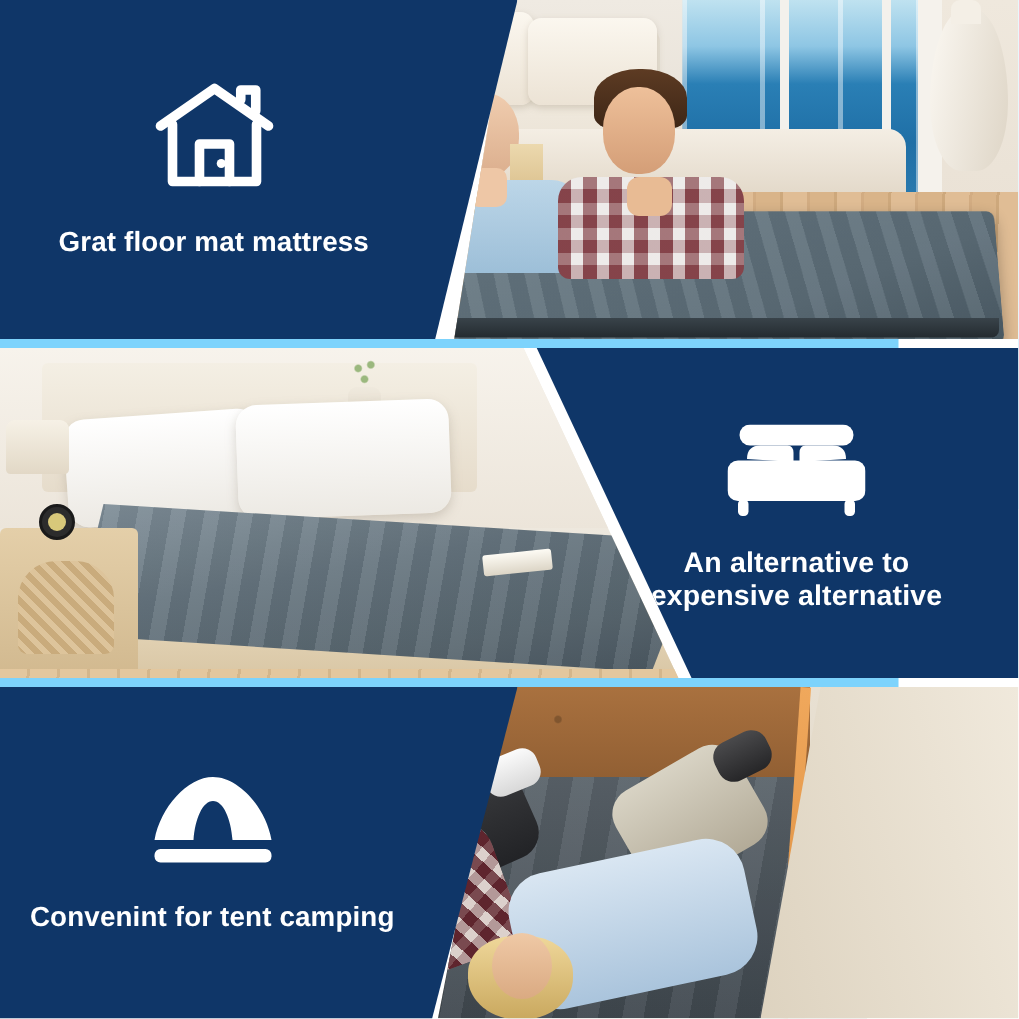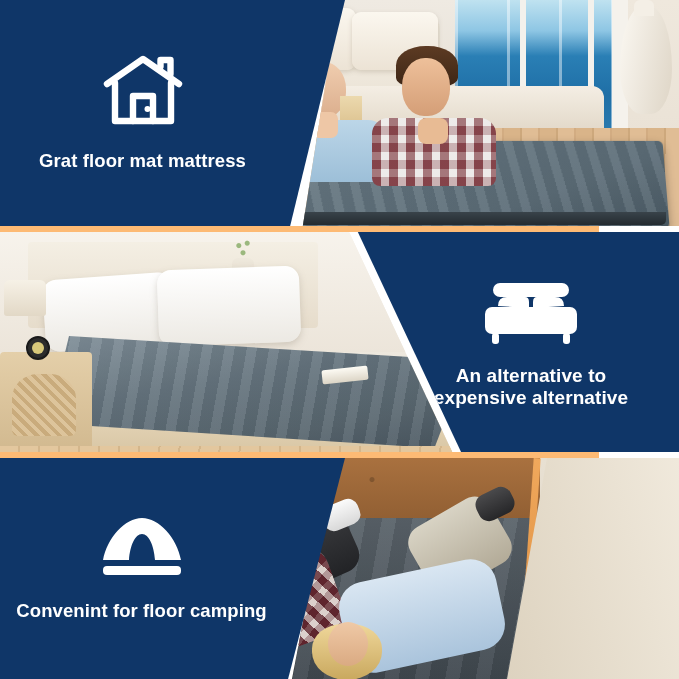--- a/index.html
+++ b/index.html
@@ -1,21 +1,21 @@
 <!DOCTYPE html>
 <html><head>
 <meta charset="utf-8">
 <title>Floor Mat Mattress Feature Collage</title>
 <style>
   * { margin:0; padding:0; box-sizing:border-box; }
   html,body{
     width:679px;height:679px;overflow:hidden;background:#ffffff;
     font-family:"Liberation Sans","DejaVu Sans",sans-serif;
   }
-  .collage{position:relative;width:599px;height:679px;background:#fdba74;}
+  .collage{position:relative;width:599px;height:679px;background:#7dd3fc;}
 
   
   .row{position:absolute;left:0;width:679px;overflow:hidden;background:#ffffff;}
   .row-1{top:0;height:226px;}
   .row-2{top:232px;height:220px;}
   .row-3{top:458px;height:221px;}
 
   
   .half{position:absolute;top:0;height:100%;overflow:hidden;}
   .blue{background:#0f3668;}
@@ -333,18 +333,18 @@
       <div class="buckle"></div>
     </div>
 
     <div class="half r3-blue blue">
       <div class="panel-inner r3-inner">
         <svg class="feat-icon" width="86" height="62" viewBox="0 0 86 62">
           <path d="M43 2 C60 2 78 22 82 44 L4 44 C8 22 26 2 43 2 Z
                    M43 18 C36 18 31 30 30 44 L56 44 C55 30 50 18 43 18 Z" fill="#ffffff" fill-rule="evenodd"></path>
           <rect x="4" y="50" width="78" height="9" rx="4" fill="#ffffff"></rect>
         </svg>
-        <div class="feat-text r3-text">Convenint for floor camping</div>
+        <div class="feat-text r3-text">Convenint for tent camping</div>
       </div>
     </div>
   </div>
 
 </div>
 
 </body></html>

